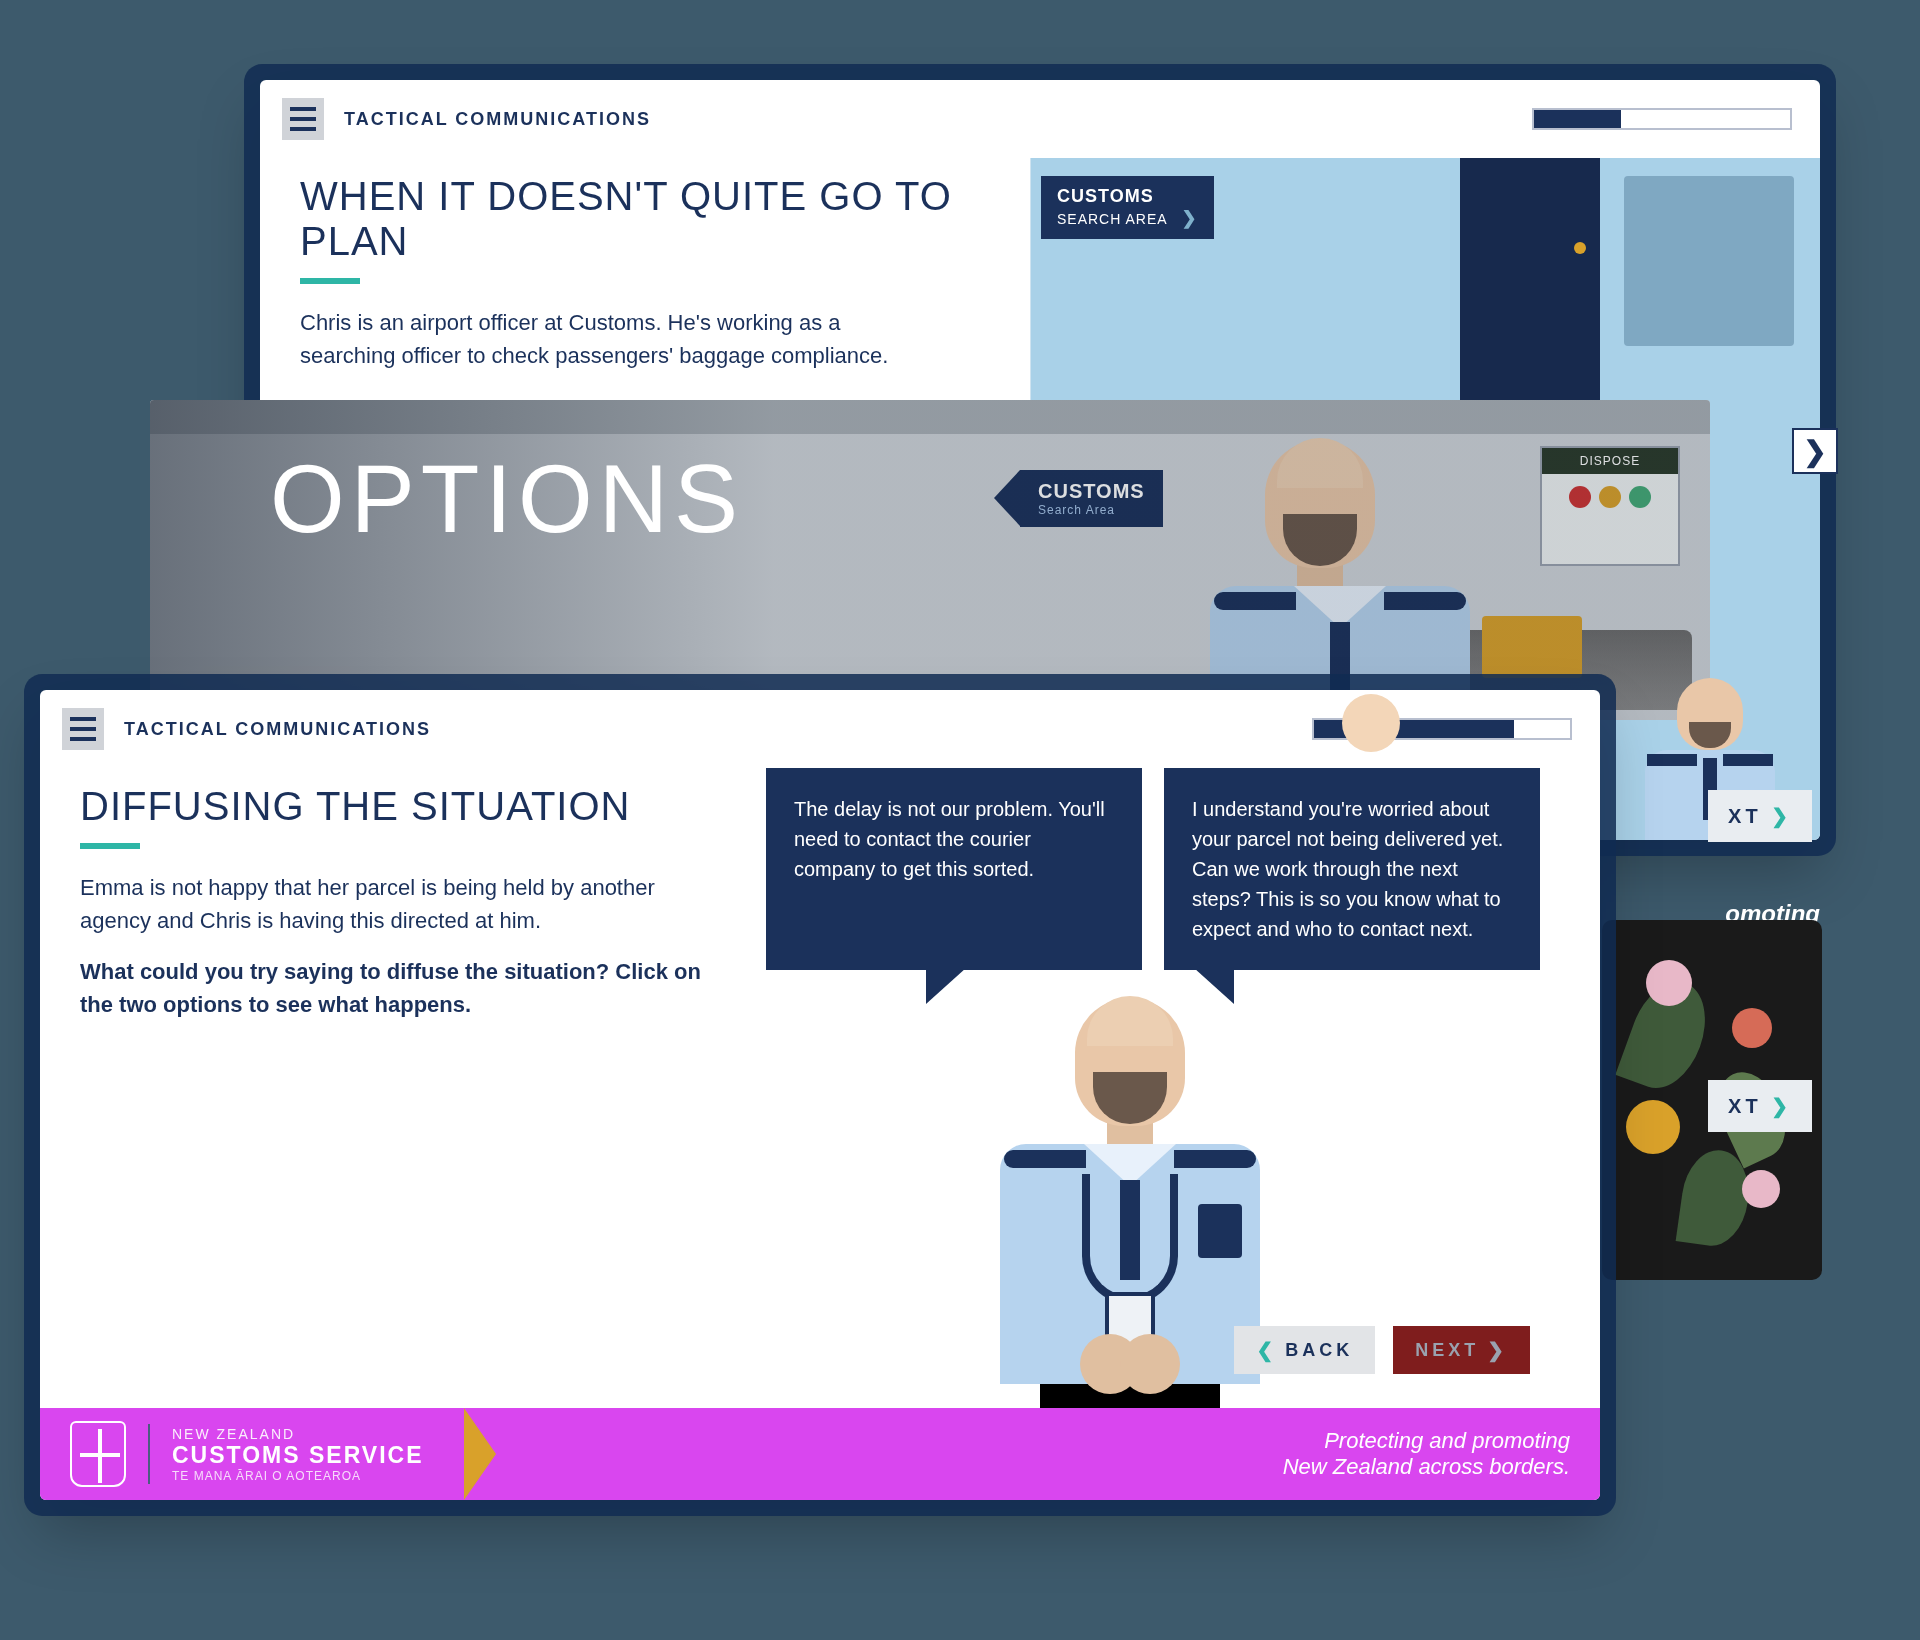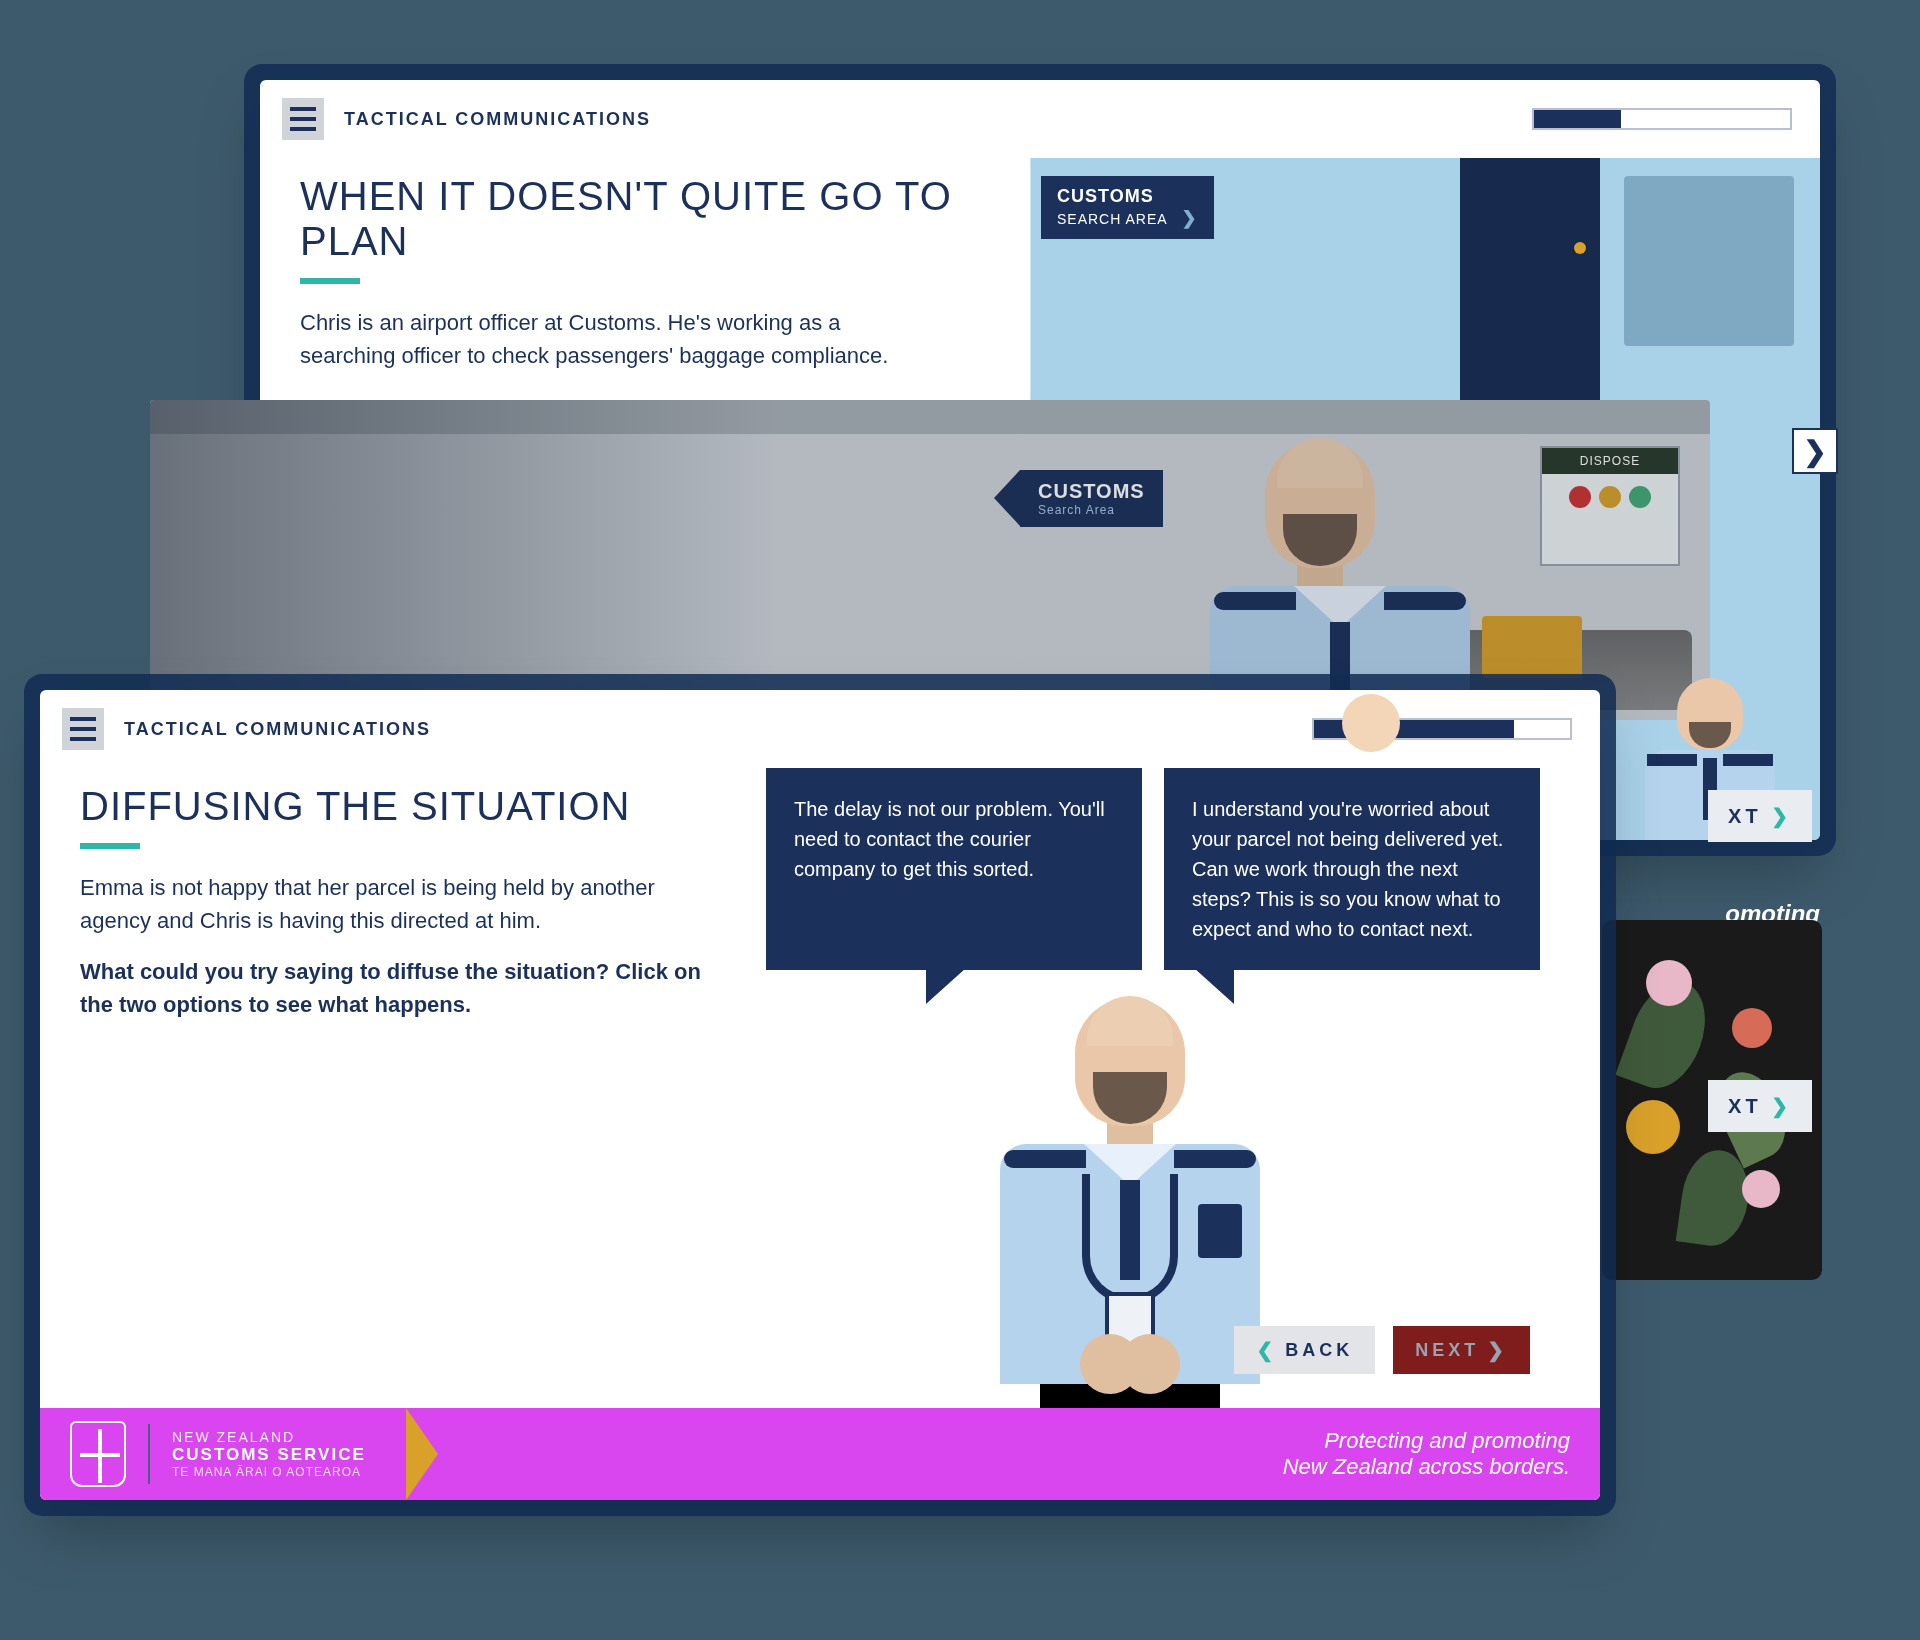--- a/index.html
+++ b/index.html
@@ -104,21 +104,21 @@
     border-radius: 6px 6px 12px 12px;
     position: relative;
   }
   .crest::before, .crest::after{
     content:""; position:absolute; background:#fff;
   }
   .crest::before{ left:26px; top:6px; width:4px; height:54px;}
   .crest::after { left:8px; top:30px; width:40px; height:4px;}
   .vline { width: 2px; height: 60px; background: #4b5d80; margin: 0 22px; }
   .brand-text .l1 { font-size: 14px; letter-spacing: 2px; opacity: .9; }
-  .brand-text .l2 { font-size: 17px; font-weight: 700; letter-spacing: 2px; }
+  .brand-text .l2 { font-size: 23px; font-weight: 700; letter-spacing: 2px; }
   .brand-text .l3 { font-size: 12px; letter-spacing: 1px; opacity: .8; }
   .chev-gold {
     width: 0; height: 0;
     border-top: 46px solid transparent;
     border-bottom: 46px solid transparent;
     border-left: 32px solid #d9a12a;
     margin-left: 40px;
   }
   .tagline {
     margin-left: auto;
@@ -417,20 +417,21 @@
       <div class="off-neck"></div>
       <div class="off-torso">
         <div class="off-ep l"></div>
           <div class="off-ep r"></div>
         <div class="off-collar"></div>
           <div class="off-tie"></div>
       </div>
     </div>
 
     <div class="dark"></div>
+    <div class="title">OPTIONS</div>
   </div>
 
   <div class="peek-tag" style="right:100px; top:900px">
     <span>omoting</span><br>
     <span>borders.</span>
   </div>
   <div id="floral1" class="floral">
     <div class="leaf"></div>
       <div class="leaf"></div>
       <div class="leaf"></div>

